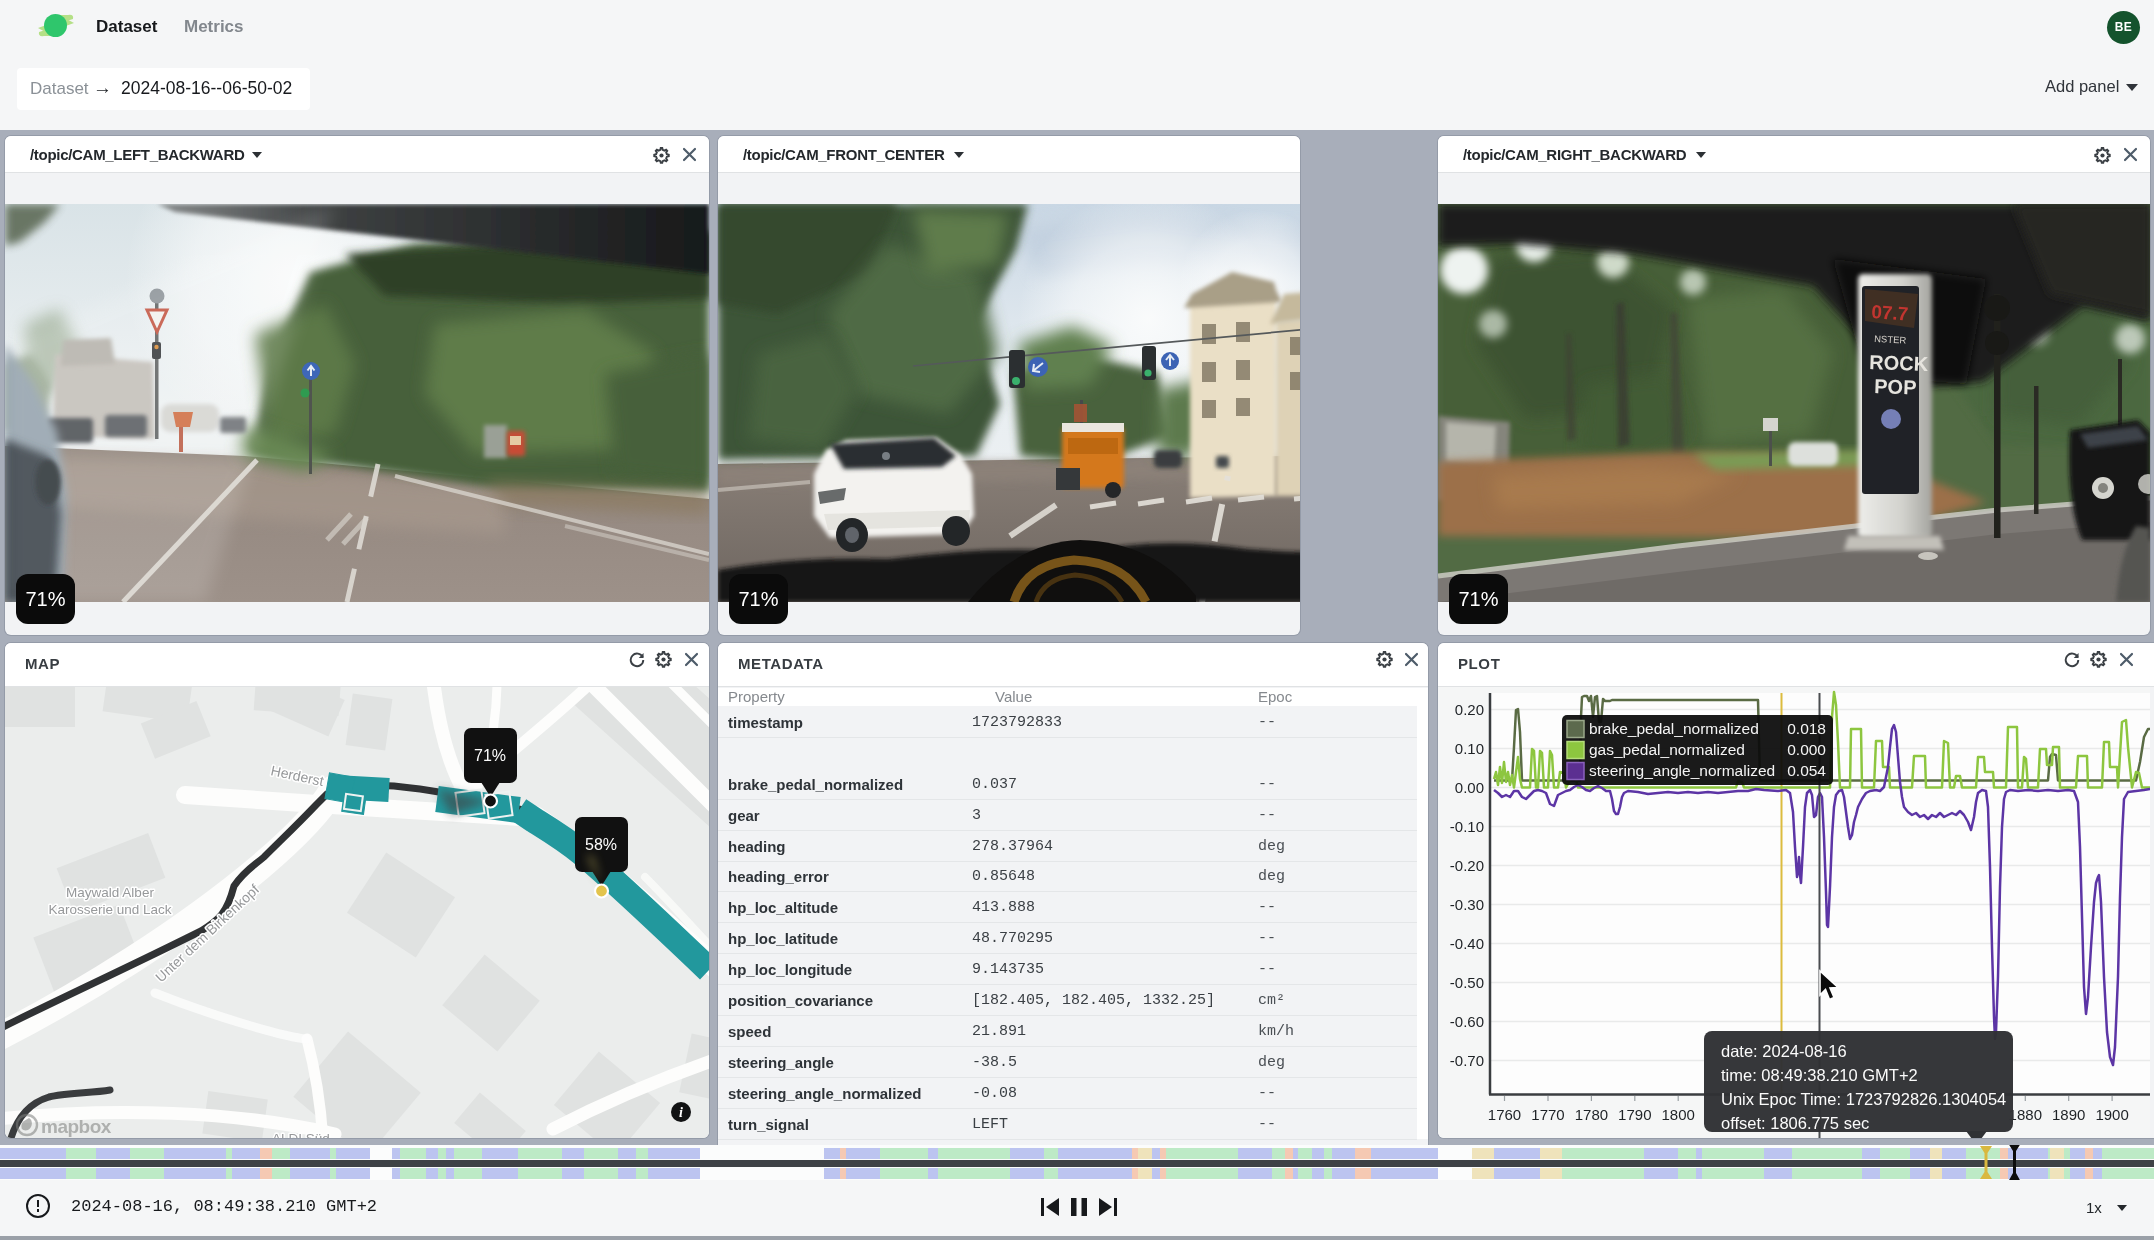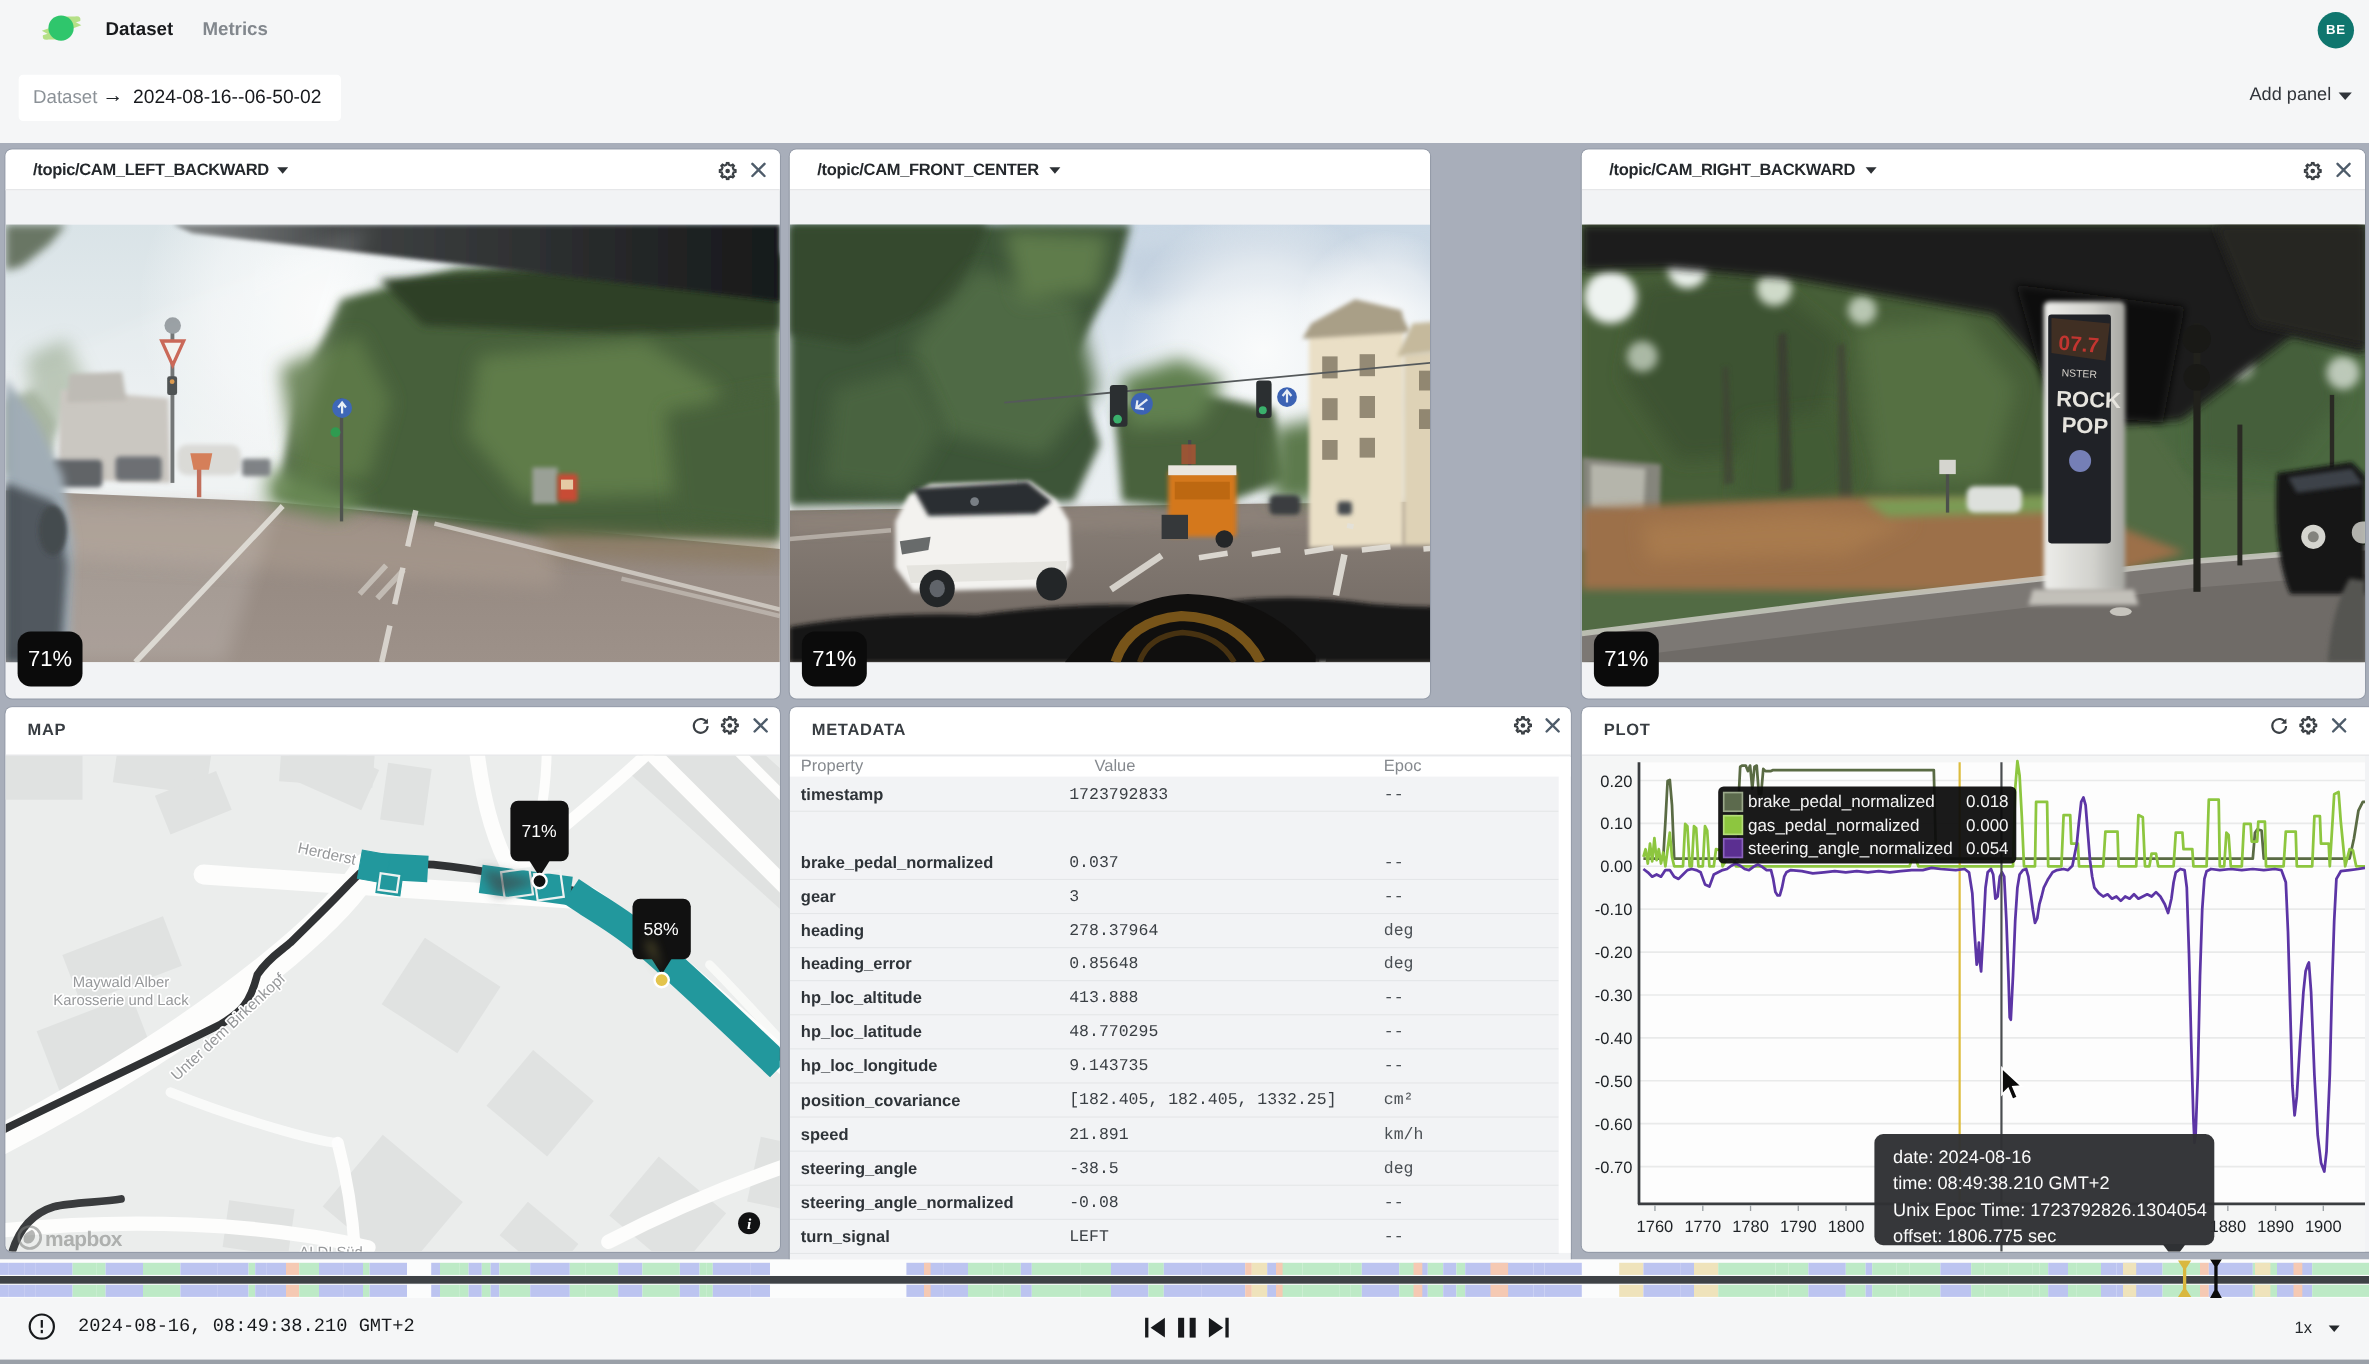--- a/index.html
+++ b/index.html
@@ -6,21 +6,21 @@
 html,body { width:2154px; height:1240px; overflow:hidden; background:#f5f6f7;
   font-family:"Liberation Sans", sans-serif; }
 #root { position:absolute; left:0; top:0; width:2154px; height:1240px;padding-left:32px; }
 .abs { position:absolute; }
 
 #topbar { position:absolute; left:0; top:0; width:2154px; height:130px; background:#f5f6f7; }
 #logo-lt { position:absolute; left:37px; top:14px; width:38px; height:23px; }
 #logo-circle { position:absolute; left:44px; top:14px; width:23px; height:23px; border-radius:50%; background:#2fc66c; }
 #nav-dataset { position:absolute; left:96px; top:17px; font-size:17px; font-weight:bold; color:#17191c; }
 #nav-metrics { position:absolute; left:184px; top:17px; font-size:17px; font-weight:bold; color:#82878d; }
-#avatar { position:absolute; left:2107px; top:11px; width:33px; height:33px; border-radius:50%; background:#0f766e;
+#avatar { position:absolute; left:2107px; top:11px; width:33px; height:33px; border-radius:50%; background:#14532d;
   color:#fff; font-size:12px; font-weight:bold; text-align:center; line-height:33px; letter-spacing:0.5px; }
 #crumbbox { position:absolute; left:17px; top:68px; width:293px; height:42px; background:#fff; border-radius:4px; }
 #crumb-dataset { position:absolute; left:13px; top:11px; font-size:17px; color:#8b9197; }
 #crumb-arrow { position:absolute; left:76px; top:9px; font-size:19px; color:#202428; }
 #crumb-name { position:absolute; left:104px; top:10px; font-size:17.5px; color:#17191d; }
 #addpanel { position:absolute; left:2045px; top:77px; font-size:16.5px; color:#30343a; }
 #addpanel-caret { position:absolute; left:2126px; top:84px; width:0; height:0;
   border-left:6px solid transparent; border-right:6px solid transparent; border-top:7px solid #30343a; }
 
 #backdrop { position:absolute; left:0; top:130px; width:2154px; height:1015px; background:#a8aeba; }

